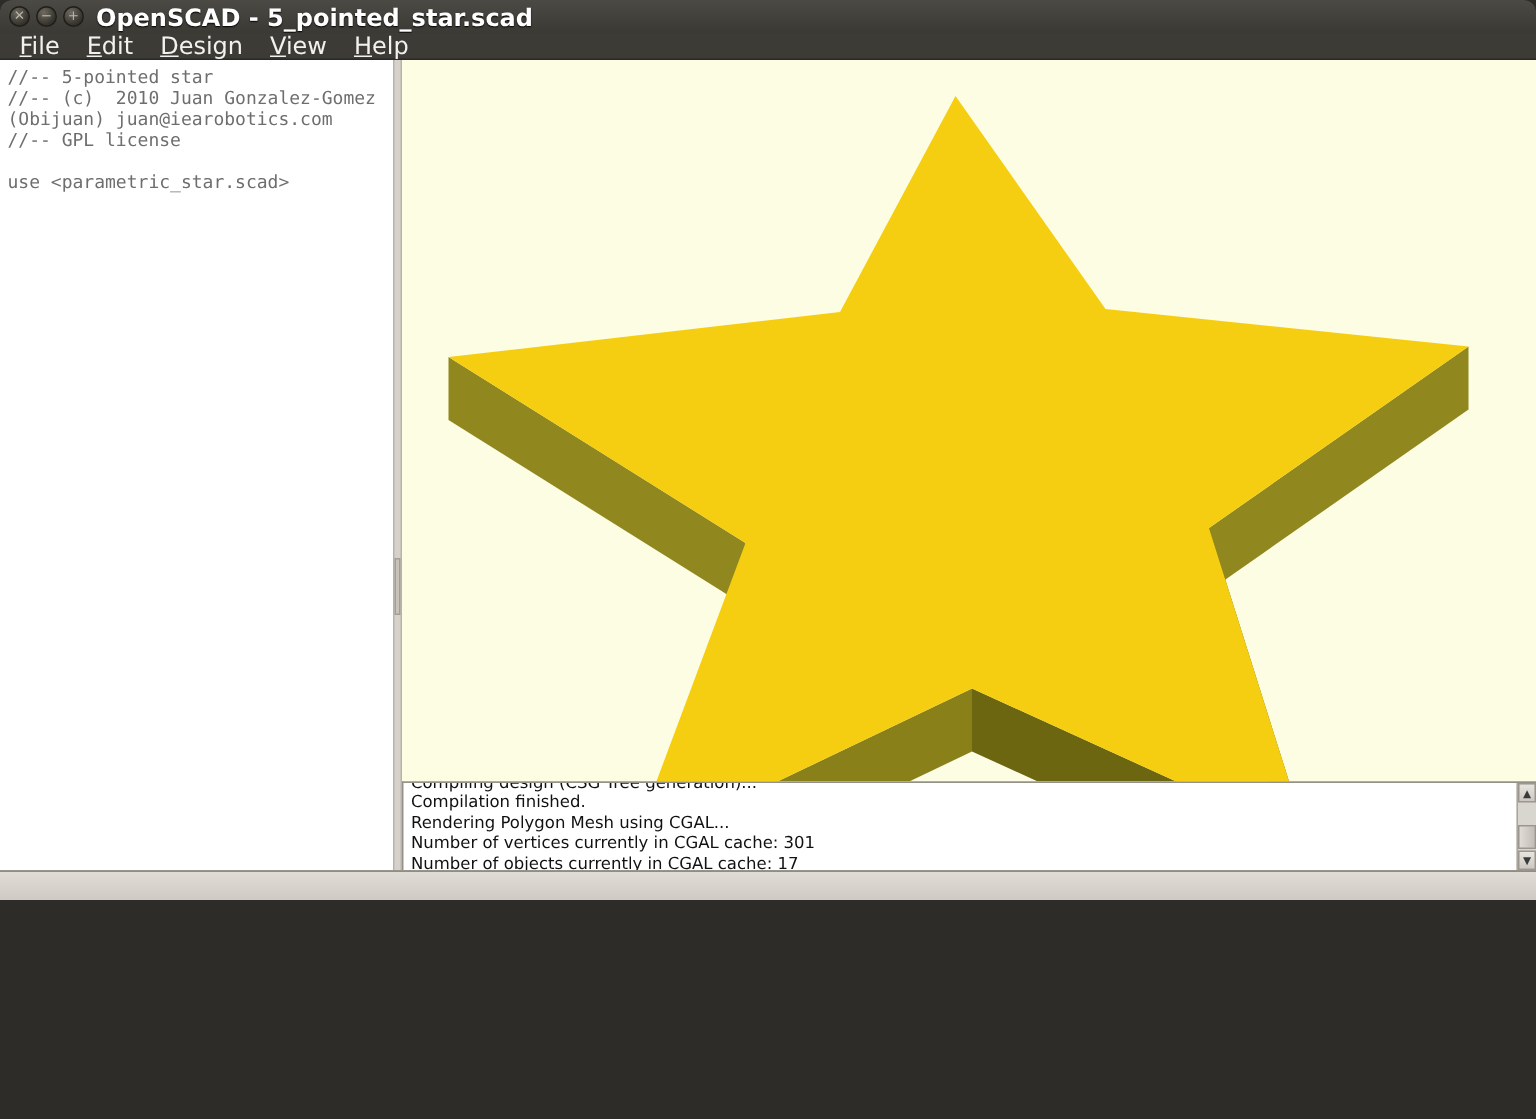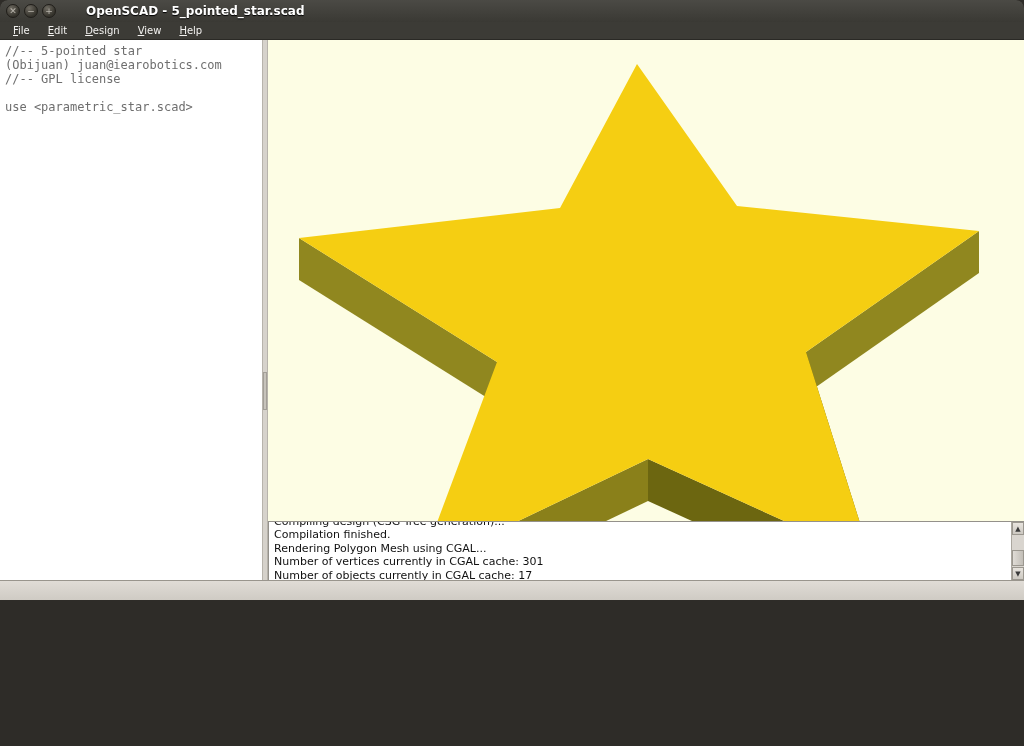--- a/index.html
+++ b/index.html
@@ -4,25 +4,25 @@
 <style>
   * { margin:0; padding:0; box-sizing:border-box; }
   html,body { width:1024px; height:746px; background:#2e2c28; font-family:"DejaVu Sans", sans-serif; }
   .window { width:1024px; height:746px; display:flex; flex-direction:column; overflow:hidden; border-radius:8px 8px 0 0; }
 
   
   .titlebar { height:22px; background:linear-gradient(#4b4a45,#3a3934); display:flex; align-items:center; padding:0 6px; border-radius:8px 8px 0 0; flex:none; }
   .win-btn { width:14px; height:14px; border-radius:50%; margin-right:4px; border:1px solid #201e1a;
              background:radial-gradient(circle at 35% 28%, #6e6a61, #35332c 70%);
              color:#b9b5ac; font-size:9px; line-height:12px; text-align:center; cursor:pointer; }
-  .title-text { color:#ffffff; font-weight:bold; font-size:12px; margin-left:26px; text-shadow:0 1px 1px #000; }
+  .title-text { color:#ffffff; font-weight:bold; font-size:16px; margin-left:4px; text-shadow:0 1px 1px #000; }
 
   
   .menubar { height:18px; background:#3c3b36; display:flex; align-items:center; padding-left:4px; flex:none; border-bottom:1px solid #2a2925; }
-  .menu-item { display:inline-block; color:#f2f1ef; font-size:10px; padding:0 9px; line-height:17px; cursor:pointer;text-align:center; }
+  .menu-item { display:inline-block; color:#f2f1ef; font-size:16px; padding:0 9px; line-height:17px; cursor:pointer;text-align:center; }
   .menu-item::first-letter { text-decoration:underline; }
 
   
   .main { height:540px; display:flex; flex:none; }
   .editor { width:262px; background:#ffffff; padding:4px 0 0 5px; overflow:hidden; }
   .code-line { font-family:"DejaVu Sans Mono", monospace; font-size:12px; line-height:14px; min-height:14px; color:#6e6e6e; white-space:pre; }
 
   .splitter { width:6px; background:#d6d2cb; border-left:1px solid #b7b3ab; border-right:1px solid #b7b3ab; position:relative; cursor:col-resize; }
   .splitter-grip { position:absolute; left:0; top:332px; width:4px; height:38px; background:#c7c3bb; border:1px solid #a39f97; }
 
@@ -61,20 +61,21 @@
     <span class="menu-item">Edit</span>
     <span class="menu-item">Design</span>
     <span class="menu-item">View</span>
     <span class="menu-item">Help</span>
   </div>
 
   <div class="main">
 
     <div class="editor">
       <div class="code-line">//-- 5-pointed star</div>
+      <div class="code-line">//-- (c)  2010 Juan Gonzalez-Gomez</div>
       <div class="code-line">(Obijuan) juan@iearobotics.com</div>
       <div class="code-line">//-- GPL license</div>
       <div class="code-line"></div>
       <div class="code-line">use &lt;parametric_star.scad&gt;</div>
       <div class="code-line"></div>
     </div>
 
     <div class="splitter">
       <div class="splitter-grip"></div>
     </div>

